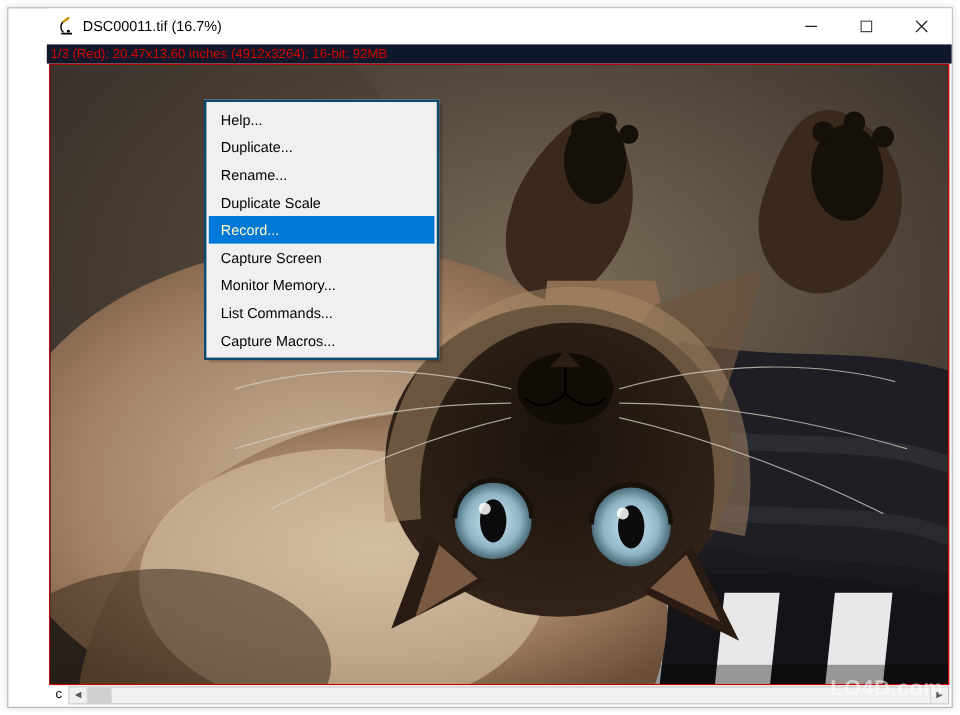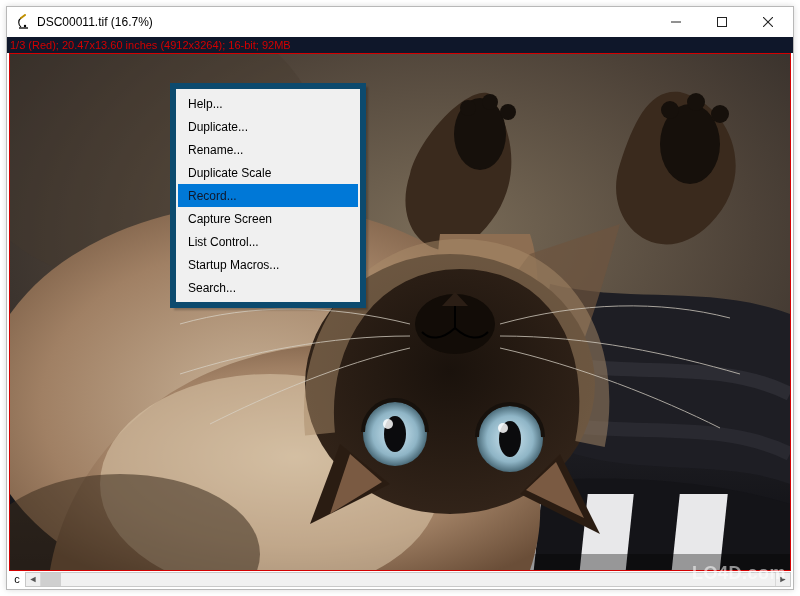--- a/index.html
+++ b/index.html
@@ -14,20 +14,21 @@
   }
   .window {
     position: absolute;
     left: 6px; top: 6px;
     width: 788px; height: 584px;
     background: #fff;
     border: 1px solid #b8b8b8;
     box-shadow: 0 0 6px rgba(0,0,0,0.15);
     display: flex;
     flex-direction: column;
+    padding-left: 32px;
   }
   .titlebar {
     height: 30px;
     display: flex;
     align-items: center;
     padding: 0 2px 0 8px;
     background: #fff;
   }
   .titlebar .appicon {
     width: 16px; height: 16px;
@@ -94,35 +95,35 @@
     position: absolute; left: 15px; top: 0;
     width: 20px; height: 100%;
     background: #cfcfcf;
   }
 
   .context-menu {
     position: absolute;
     left: 170px; top: 83px;
     width: 196px;
     background: #f0f0f0;
-    border: 6px solid #0c4a6e;
+    border: 2px solid #0c4a6e;
     box-shadow: 3px 3px 2px -1px rgba(0,0,0,0.25);
     padding: 3px 2px;
   }
   .menu-item {
     height: 23px;
     display: flex; align-items: center;
     padding: 0 10px;
     font-size: 12px;
     color: #000;
     white-space: nowrap;
   }
   .menu-item.selected {
     background: #0078d7;
-    color: #0f172a;
+    color: #fef9c3;
   }
 
   .watermark {
     position: absolute;
     right: 14px; bottom: 12px;
     font-size: 18px;
     font-weight: 600;
     letter-spacing: 0.5px;
     color: rgba(255,255,255,0.55);
     font-family: Arial, sans-serif;
@@ -287,18 +288,18 @@
   </div>
 </div>
 
 <div class="context-menu">
   <div class="menu-item">Help...</div>
   <div class="menu-item">Duplicate...</div>
   <div class="menu-item">Rename...</div>
   <div class="menu-item">Duplicate Scale</div>
   <div class="menu-item selected">Record...</div>
   <div class="menu-item">Capture Screen</div>
-  <div class="menu-item">List Control...</div>
-  <div class="menu-item">Startup Macros...</div>
-  <div class="menu-item">Search...</div>
+  <div class="menu-item">Monitor Memory...</div>
+  <div class="menu-item">List Commands...</div>
+  <div class="menu-item">Capture Macros...</div>
 </div>
 
 <div class="watermark">LO4D.com</div>
 
 </body></html>

